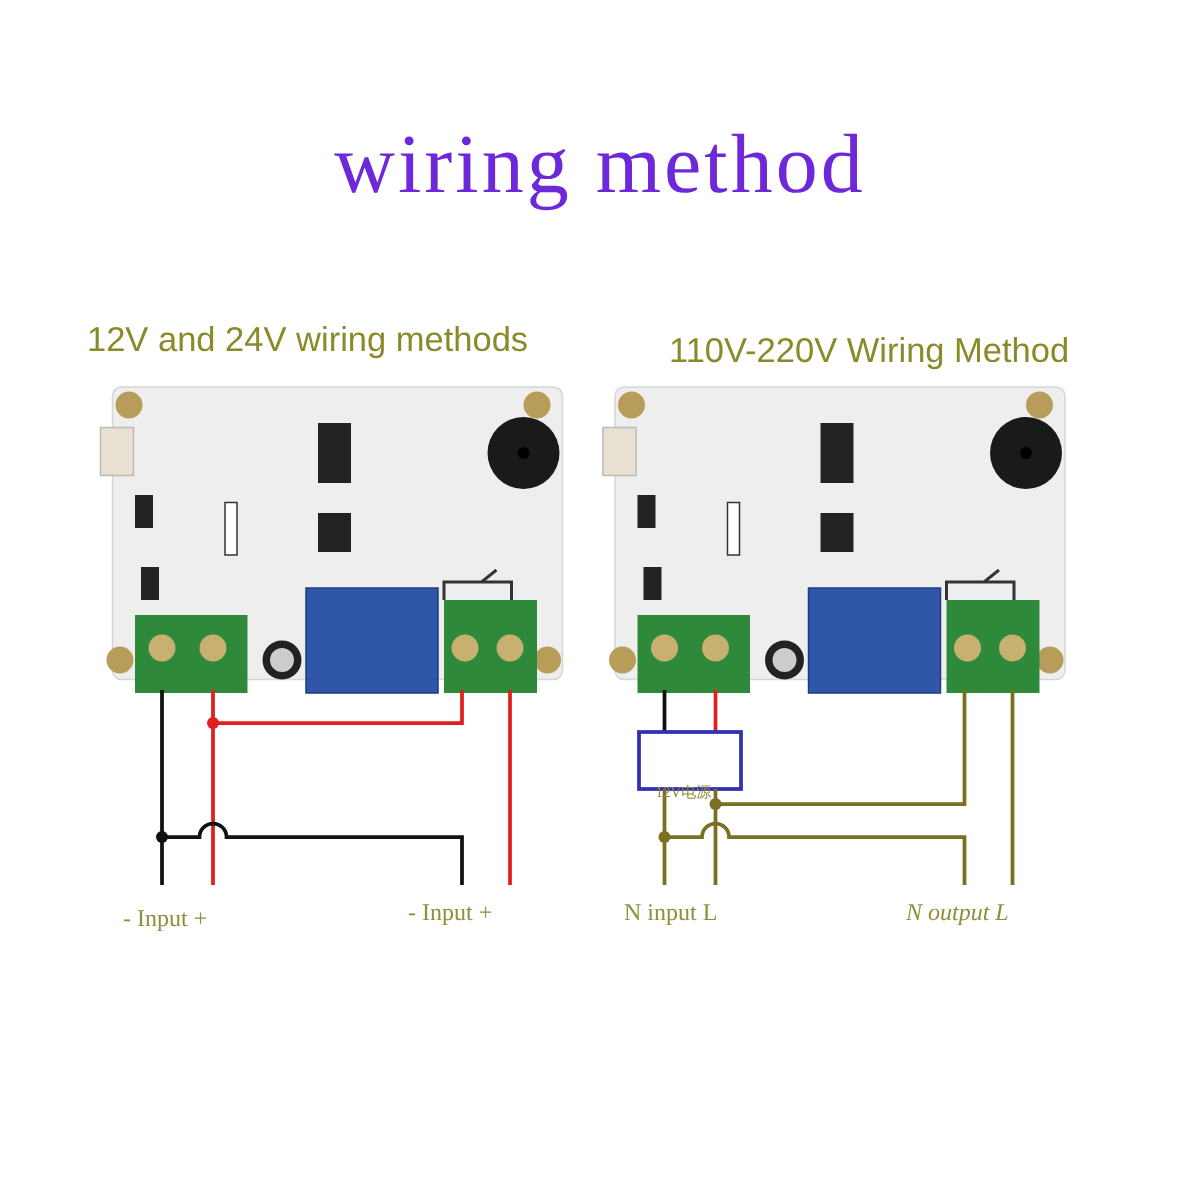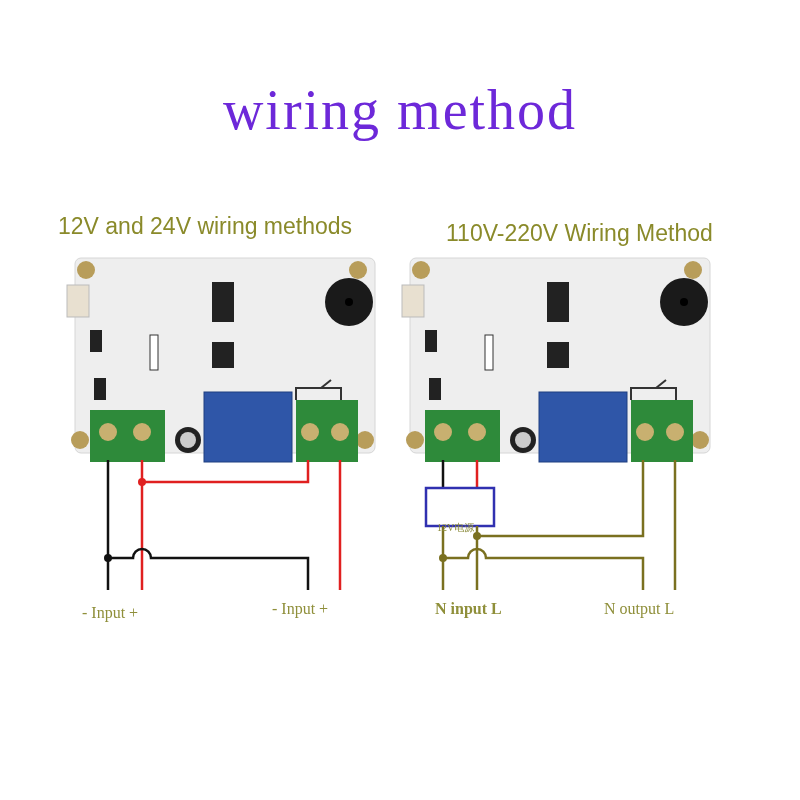--- a/index.html
+++ b/index.html
@@ -90,14 +90,14 @@
     <path d="M443 558 H468 A9 9 0 0 1 486 558 H643 V590" stroke="#7a7020"></path>
     <line x1="675" y1="460" x2="675" y2="590" stroke="#7a7020"></line>
     <circle cx="443" cy="558" r="4" fill="#7a7020" stroke="none"></circle>
     <circle cx="477" cy="536" r="4" fill="#7a7020" stroke="none"></circle>
   </g>
 </svg>
 
 <div class="label" style="left:437px;top:497px;font-size:10px;color:#8a8a3a;margin-top:24px;">12V电源</div>
 <div class="label" style="left:82px;top:604px;">- Input +</div>
 <div class="label" style="left:272px;top:600px;">- Input +</div>
-<div class="label" style="left:435px;top:600px;font-weight:bold;">N input L</div>
-<div class="label" style="left:604px;top:600px;">N output L</div>
+<div class="label" style="left:416px;top:600px;">N input L</div>
+<div class="label" style="left:604px;top:600px;font-style:italic;">N output L</div>
 
 </body></html>

